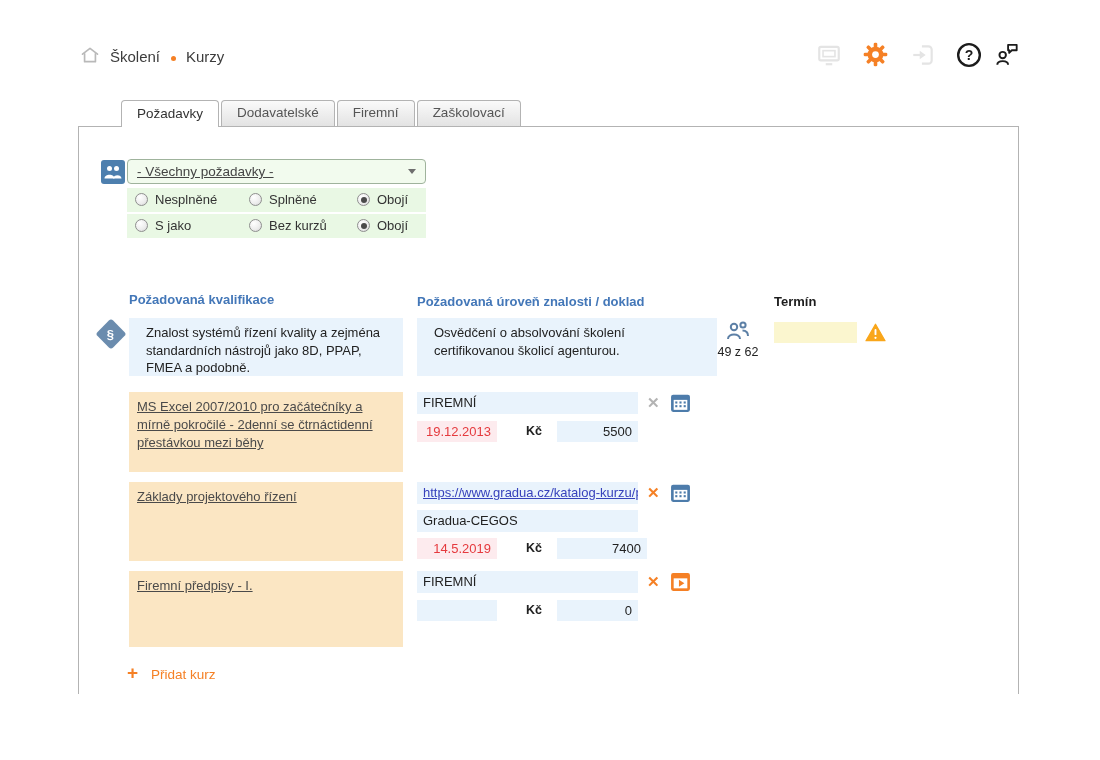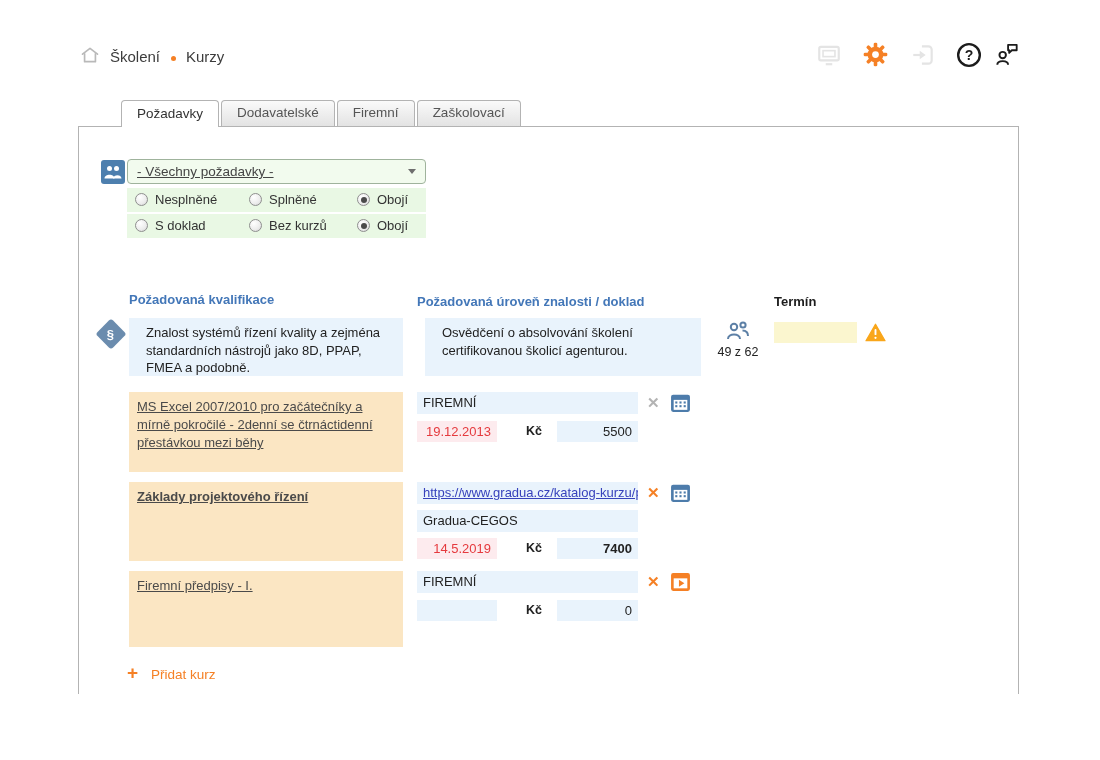--- a/index.html
+++ b/index.html
@@ -155,21 +155,21 @@
         <span class="radio-label">Splněné</span>
       </span>
       <span class="radio-opt o3">
         <span class="radio selected"></span>
         <span class="radio-label">Obojí</span>
       </span>
     </div>
     <div class="radio-row r2">
       <span class="radio-opt o1">
         <span class="radio"></span>
-        <span class="radio-label">S doklad</span>
+        <span class="radio-label">S jako</span>
       </span>
       <span class="radio-opt o2">
         <span class="radio"></span>
         <span class="radio-label">Bez kurzů</span>
       </span>
       <span class="radio-opt o3">
         <span class="radio selected"></span>
         <span class="radio-label">Obojí</span>
       </span>
     </div>
@@ -177,21 +177,21 @@
     <div class="col-head" style="left:50px;top:165px;">Požadovaná kvalifikace</div>
     <div class="col-head" style="left:338px;top:167px;">Požadovaná úroveň znalosti / doklad</div>
     <div class="col-head term" style="left:695px;top:167px;">Termín</div>
 
     <div style="left:21px;top:196px;">
       <div class="diamond">
           <span>§</span>
         </div>
     </div>
     <div class="cell-blue" style="left:50px;top:191px;width:274px;height:58px;">Znalost systémů řízení kvality a zejména standardních nástrojů jako 8D, PPAP, FMEA a podobně.</div>
-    <div class="cell-blue" style="left:346px;top:191px;width:276px;height:58px;">Osvědčení o absolvování školení certifikovanou školicí agenturou.</div>
+    <div class="cell-blue" style="left:338px;top:191px;width:300px;height:58px;">Osvědčení o absolvování školení certifikovanou školicí agenturou.</div>
 
     <div style="left:644px;top:192px;">
       <svg viewBox="0 0 30 24" width="30" height="24" fill="none" stroke="#5d80a6" stroke-width="2">
         <circle cx="11" cy="8" r="3.2"></circle>
         <path d="M5 20 c0-6 12-6 12 0"></path>
         <circle cx="20" cy="6" r="2.6"></circle>
         <path d="M19.5 11.5 c4 0 5.5 2.5 5.5 5.5"></path>
       </svg>
     </div>
     <div class="stat" style="left:630px;top:218px;width:58px;">49 z 62</div>
@@ -222,21 +222,21 @@
           <rect x="5" y="12.5" width="2" height="2"></rect>
             <rect x="9" y="12.5" width="2" height="2"></rect>
             <rect x="13" y="12.5" width="2" height="2"></rect>
         </g>
       </svg>
     </div>
     <div class="field date" style="left:338px;top:294px;width:80px;height:21px;">19.12.2013</div>
     <div class="kc" style="left:447px;top:297px;">Kč</div>
     <div class="field price" style="left:478px;top:294px;width:81px;height:21px;">5500</div>
 
-    <div class="cell-peach" style="left:50px;top:355px;width:274px;height:79px;font-weight:bold;">
+    <div class="cell-peach" style="left:50px;top:355px;width:274px;height:79px;">
       <span class="course-link">Základy projektového řízení</span>
     </div>
     <div class="field url" style="left:338px;top:355px;width:221px;height:22px;">
       <a>https://www.gradua.cz/katalog-kurzu/p</a>
     </div>
     <div class="xbtn orange" style="left:568px;top:358px;">✕</div>
     <div style="left:591px;top:355px;">
       <svg viewBox="0 0 20 20" width="21" height="21">
         <rect x="1" y="2.5" width="18" height="16.5" rx="2" fill="#4d7cab"></rect>
         <rect x="3.5" y="7.5" width="13" height="9.5" fill="#fff"></rect>
@@ -246,21 +246,21 @@
             <rect x="13" y="9" width="2" height="2"></rect>
           <rect x="5" y="12.5" width="2" height="2"></rect>
             <rect x="9" y="12.5" width="2" height="2"></rect>
             <rect x="13" y="12.5" width="2" height="2"></rect>
         </g>
       </svg>
     </div>
     <div class="field" style="left:338px;top:383px;width:221px;height:22px;">Gradua-CEGOS</div>
     <div class="field date" style="left:338px;top:411px;width:80px;height:21px;">14.5.2019</div>
     <div class="kc" style="left:447px;top:414px;">Kč</div>
-    <div class="field price" style="left:478px;top:411px;width:81px;height:21px;font-weight:bold;">7400</div>
+    <div class="field price" style="left:478px;top:411px;width:90px;height:21px;">7400</div>
 
     <div class="cell-peach" style="left:50px;top:444px;width:274px;height:76px;">
       <span class="course-link">Firemní předpisy - I.</span>
     </div>
     <div class="field" style="left:338px;top:444px;width:221px;height:22px;">FIREMNÍ</div>
     <div class="xbtn orange" style="left:568px;top:447px;">✕</div>
     <div style="left:591px;top:444px;">
       <svg viewBox="0 0 20 20" width="21" height="21">
         <rect x="1" y="2" width="18" height="17" rx="2" fill="#f58025"></rect>
         <rect x="3.5" y="7" width="13" height="9.5" fill="#fff"></rect>

